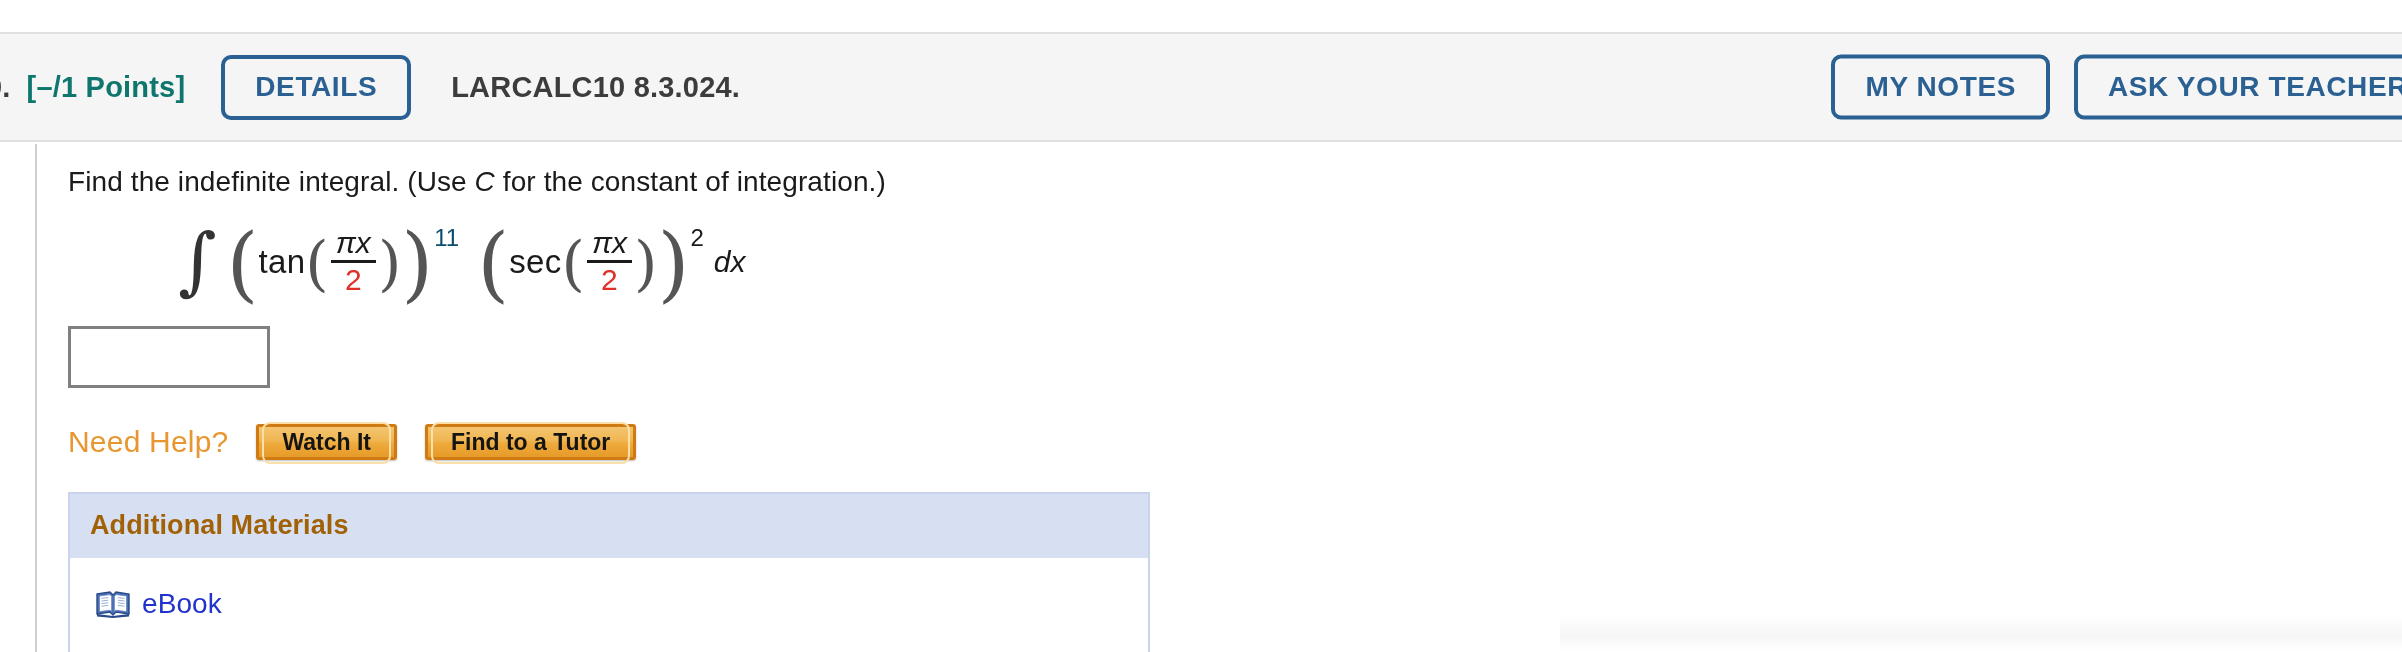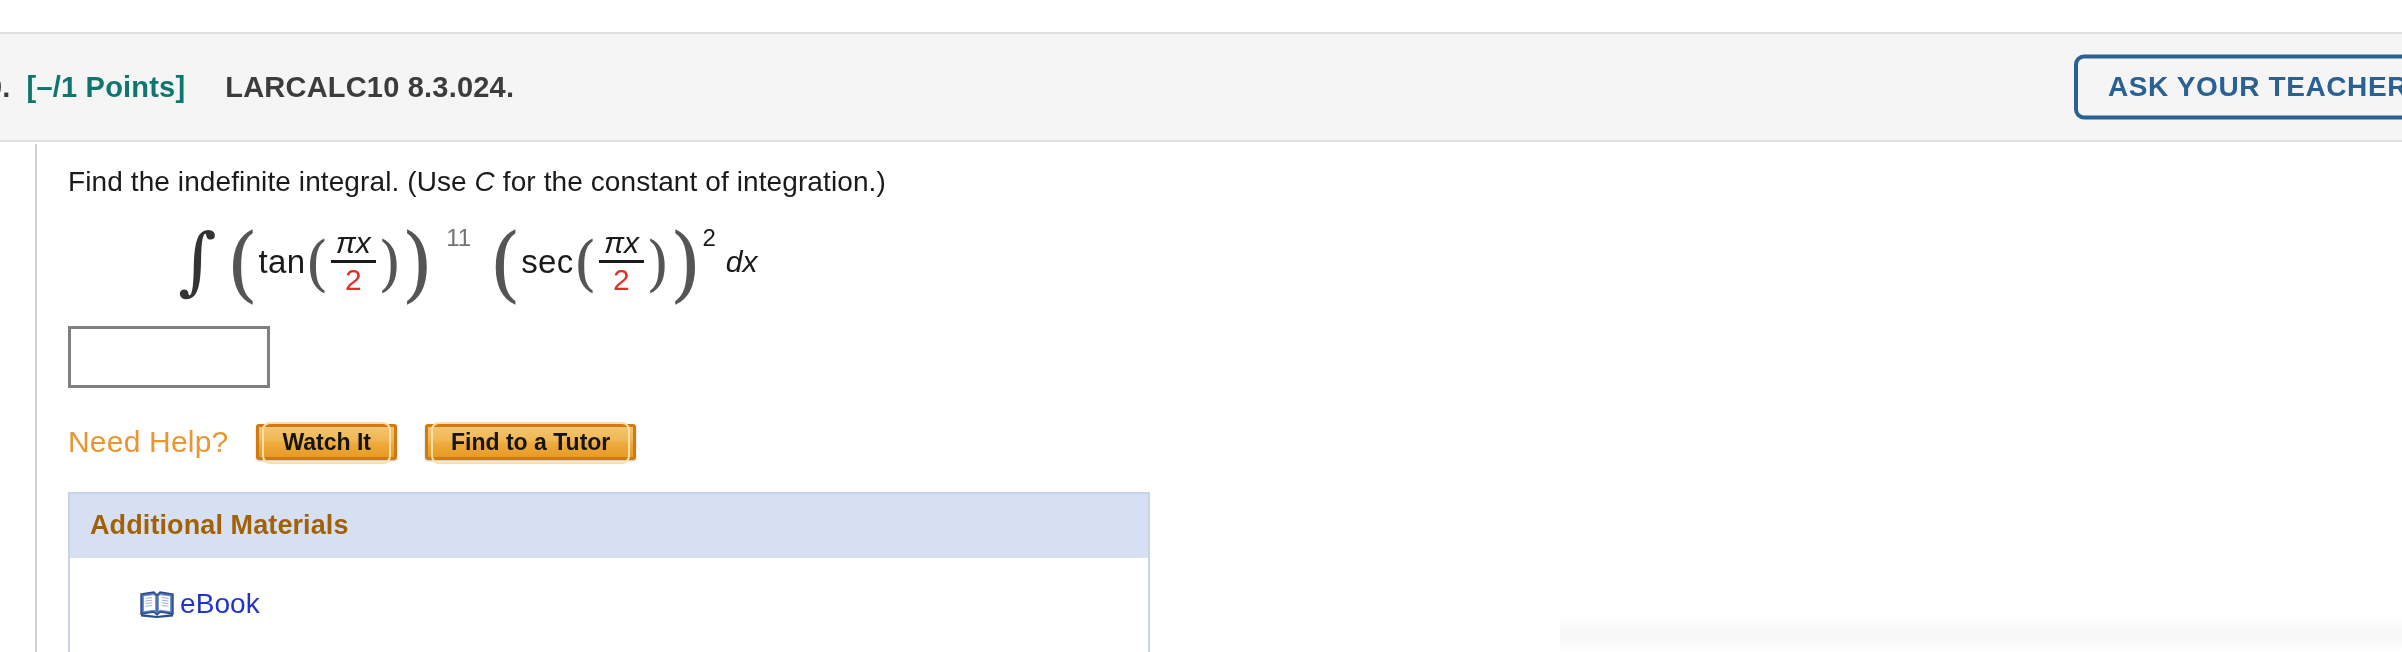--- a/index.html
+++ b/index.html
@@ -182,26 +182,26 @@
     background: #1a1a1a;
   }
   .frac .den {
     font-size: 30px;
     line-height: 1.12;
     padding: 0 5px;
     color: #e03127;
     font-weight: 500;
   }
   .exp-red {
-    color: #737373;
+    color: #0c4a6e;
     font-size: 24px;
     font-weight: 500;
     position: relative;
     top: -24px;
-    margin-left: 13px;
+    margin-left: 1px;
   }
   .exp-black {
     color: #1a1a1a;
     font-size: 24px;
     position: relative;
     top: -24px;
     margin-left: 1px;
   }
   .dx {
     font-style: italic;
@@ -279,24 +279,23 @@
     letter-spacing: 0.1px;
   }
   #am-body {
     padding: 30px 20px 42px 26px;
     background: #ffffff;
     min-height: 78px;
   }
   #ebook-link {
     display: inline-flex;
     align-items: center;
-    gap: 6px;
+    gap: 12px;
     text-decoration: none;
     cursor: pointer;
-    margin-left: 44px;
   }
   #ebook-icon { width: 34px; height: 28px; display: block; }
   #ebook-label {
     font-size: 28px;
     color: #2233cc;
     letter-spacing: 0.1px;
   }
 
   
   #page-shadow {
@@ -310,24 +309,26 @@
   }
 </style>
 </head>
 <body>
 
 <div id="question-header">
 
   <div id="header-left">
     <span class="q-number">0.</span>
     <span class="q-points">[–/1 Points]</span>
+    <button class="outline-btn" id="details-button">DETAILS</button>
     <span class="q-title">LARCALC10 8.3.024.</span>
   </div>
 
   <div id="header-right">
+    <button class="outline-btn">MY NOTES</button>
     <button class="outline-btn">ASK YOUR TEACHER</button>
   </div>
 
 </div>
 
 <div id="content-wrap">
 
   <div id="left-rule"></div>
 
   <div id="content-inner">

